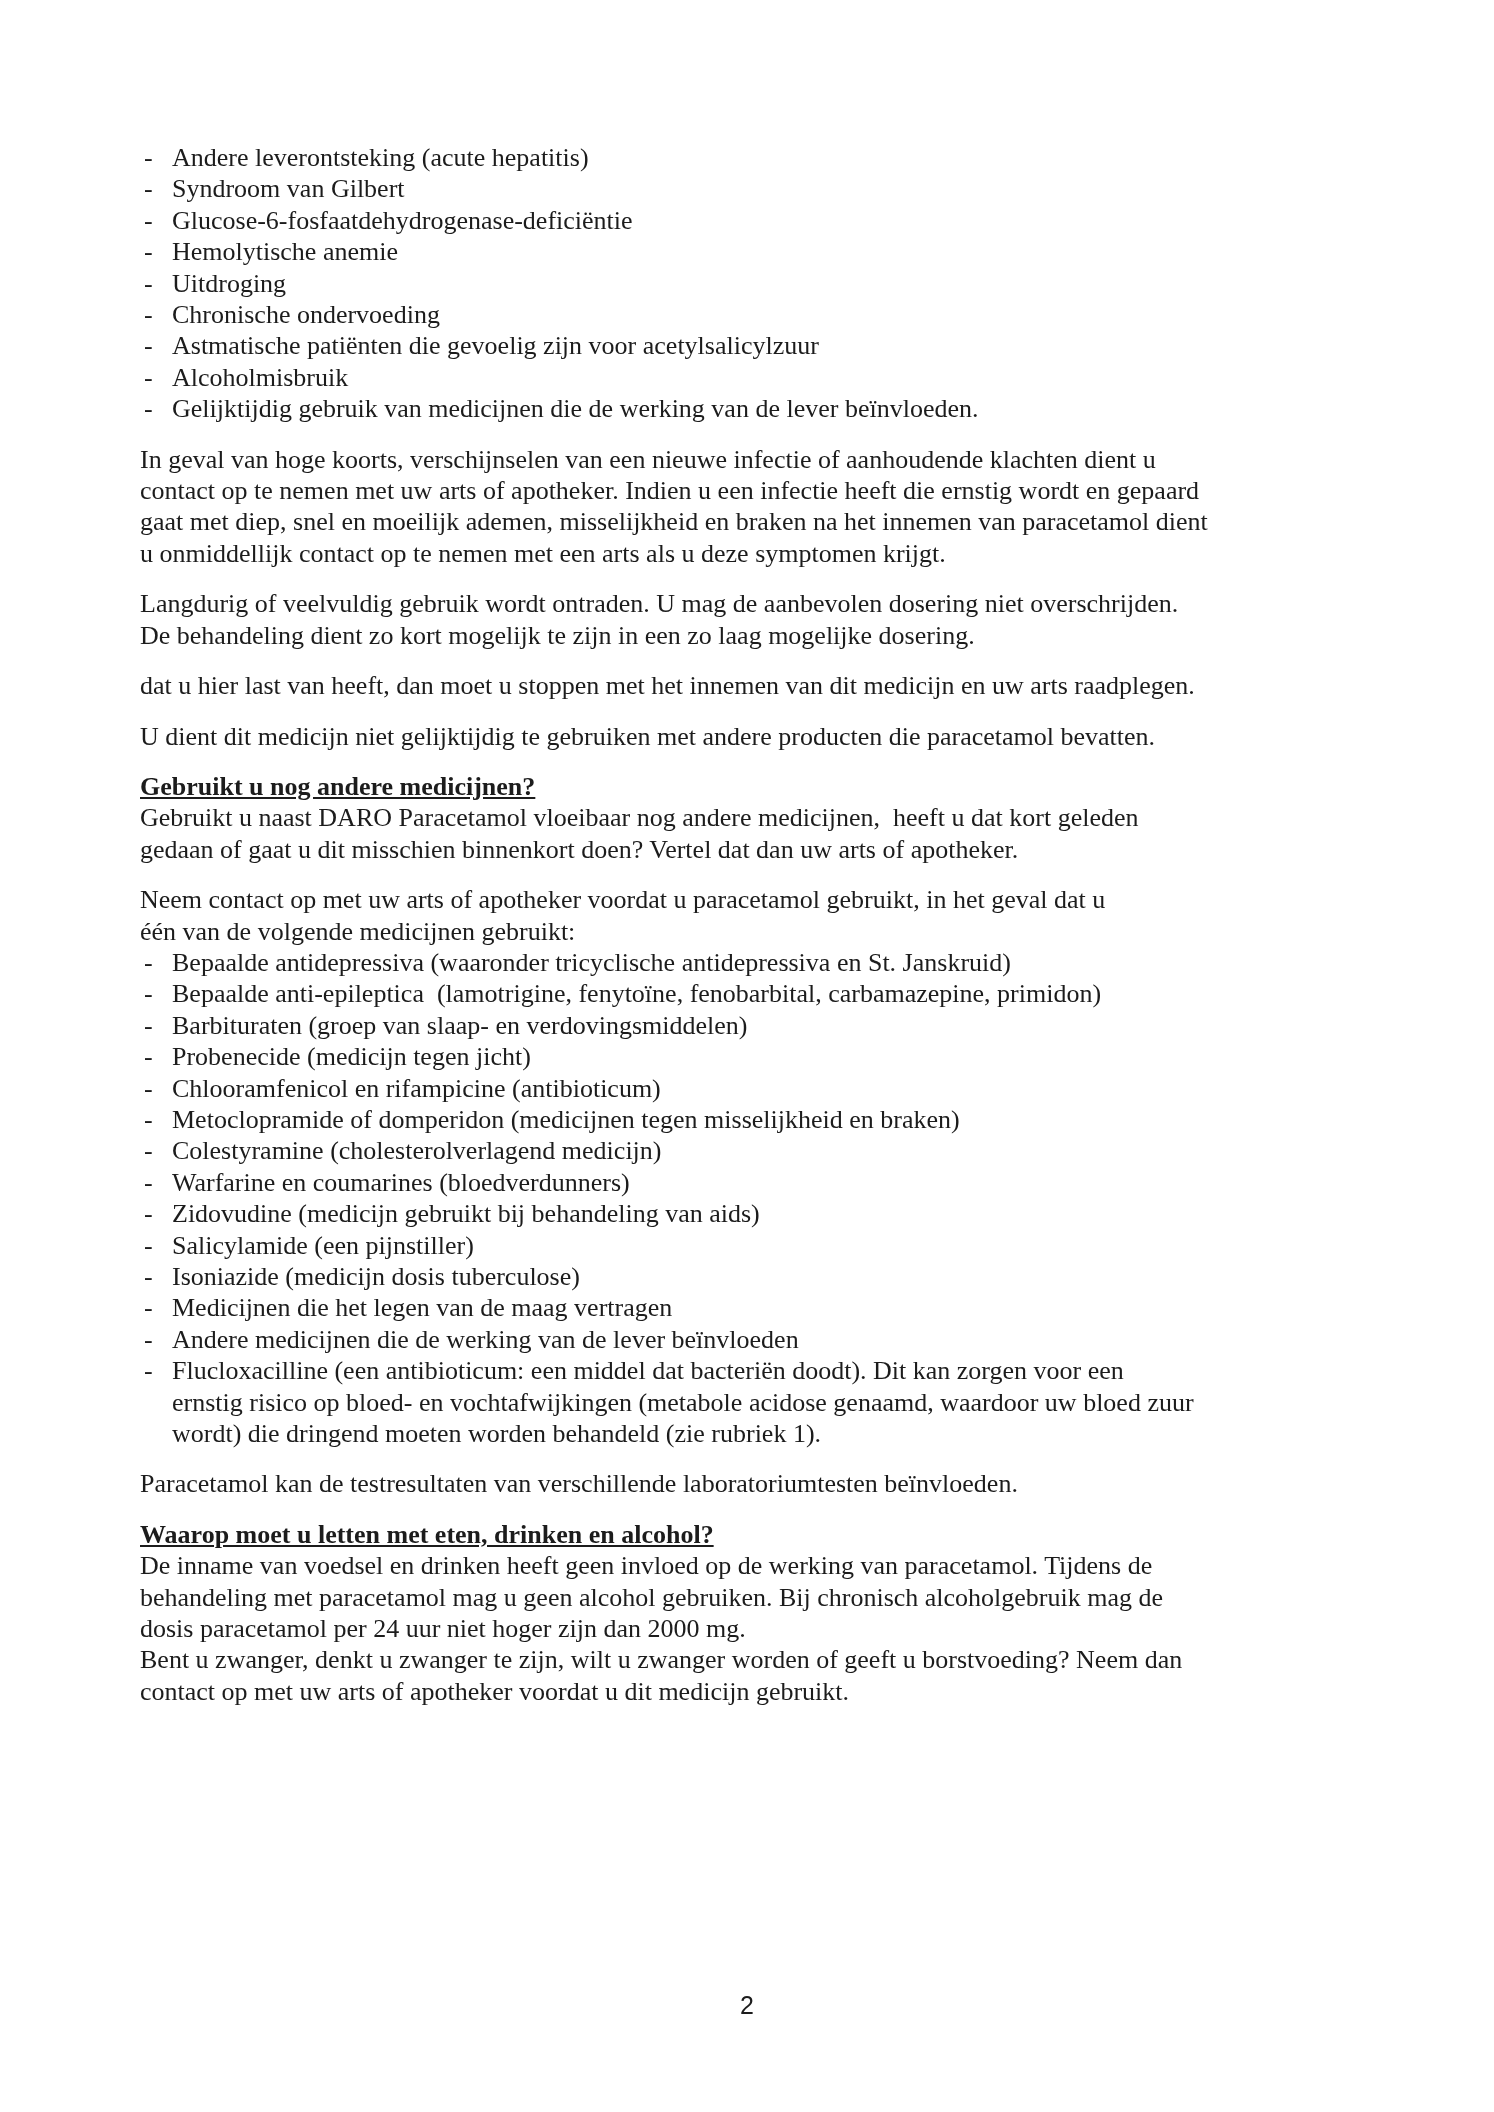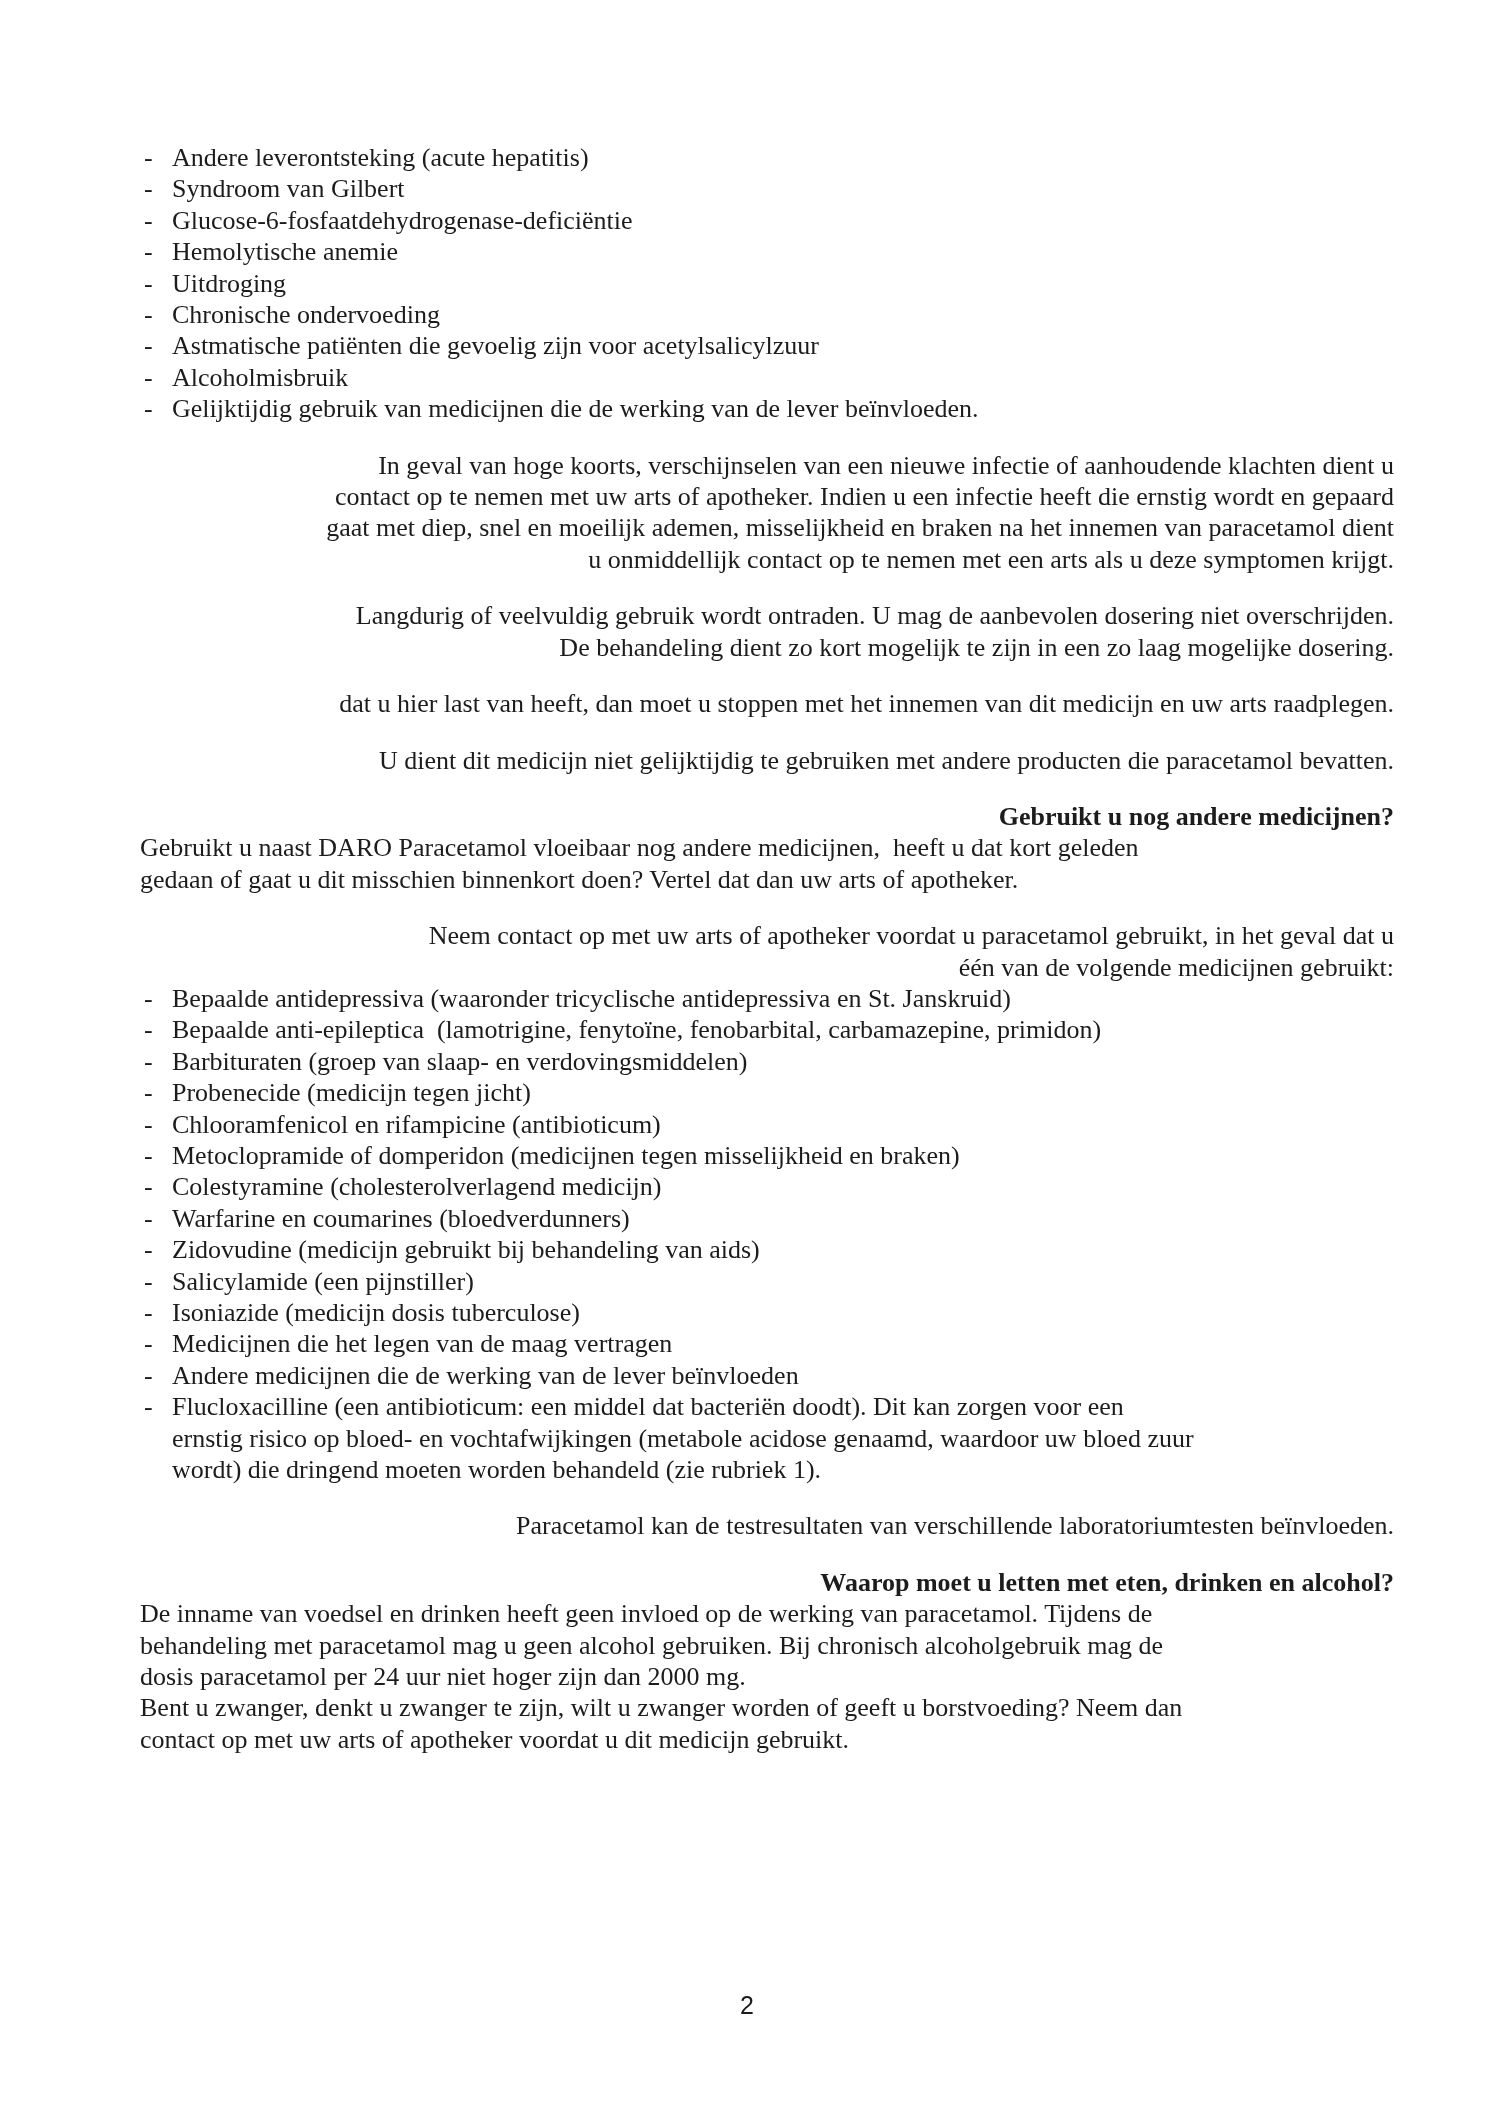--- a/index.html
+++ b/index.html
@@ -13,22 +13,22 @@
     font-size: 26px;
     line-height: 31.4px;
     color: #1c1c1c;
   }
   .content {
     position: absolute;
     left: 140px;
     top: 142px;
     right: 100px;
   }
-  .gap { margin-top: 25px; text-align: right; }
-  .heading { font-weight: bold; }
+  .gap { margin-top: 19px; }
+  .heading { font-weight: bold; text-decoration: underline; }
   .pline { white-space: pre; }
   .li { display: flex; align-items: flex-start; }
   .dash { flex: 0 0 32px; padding-left: 4px; box-sizing: border-box; }
   .itext { flex: 1 1 auto; min-width: 0; }
   .footer {
     position: absolute;
     left: 0; right: 0;
     top: 1992px;
     text-align: center;
     font-family: "Liberation Sans", "DejaVu Sans", sans-serif;

